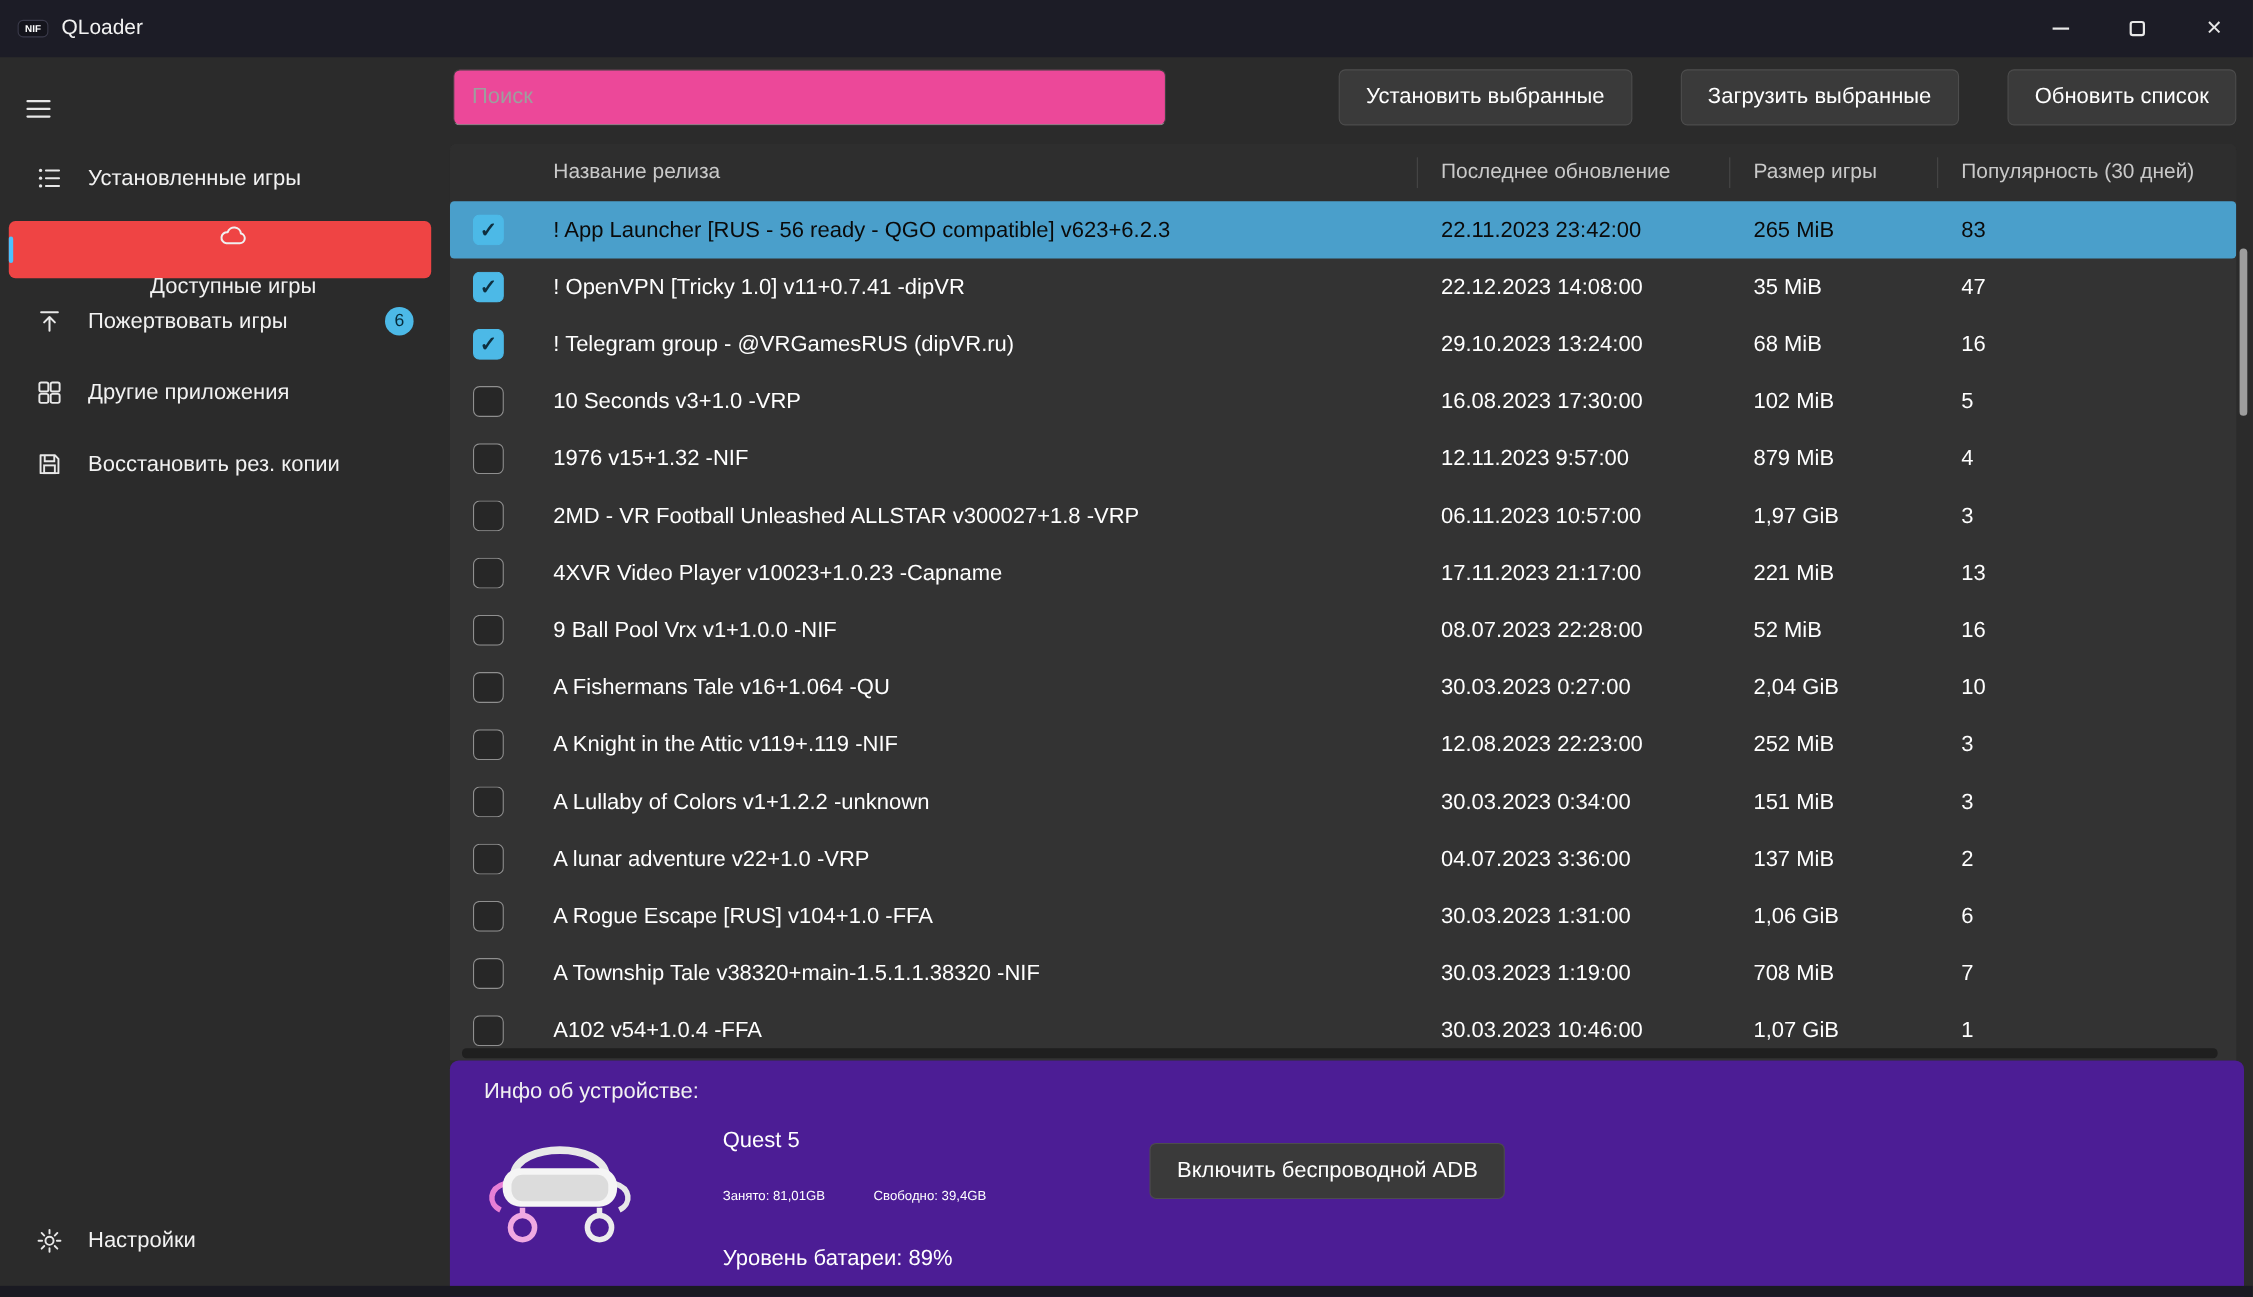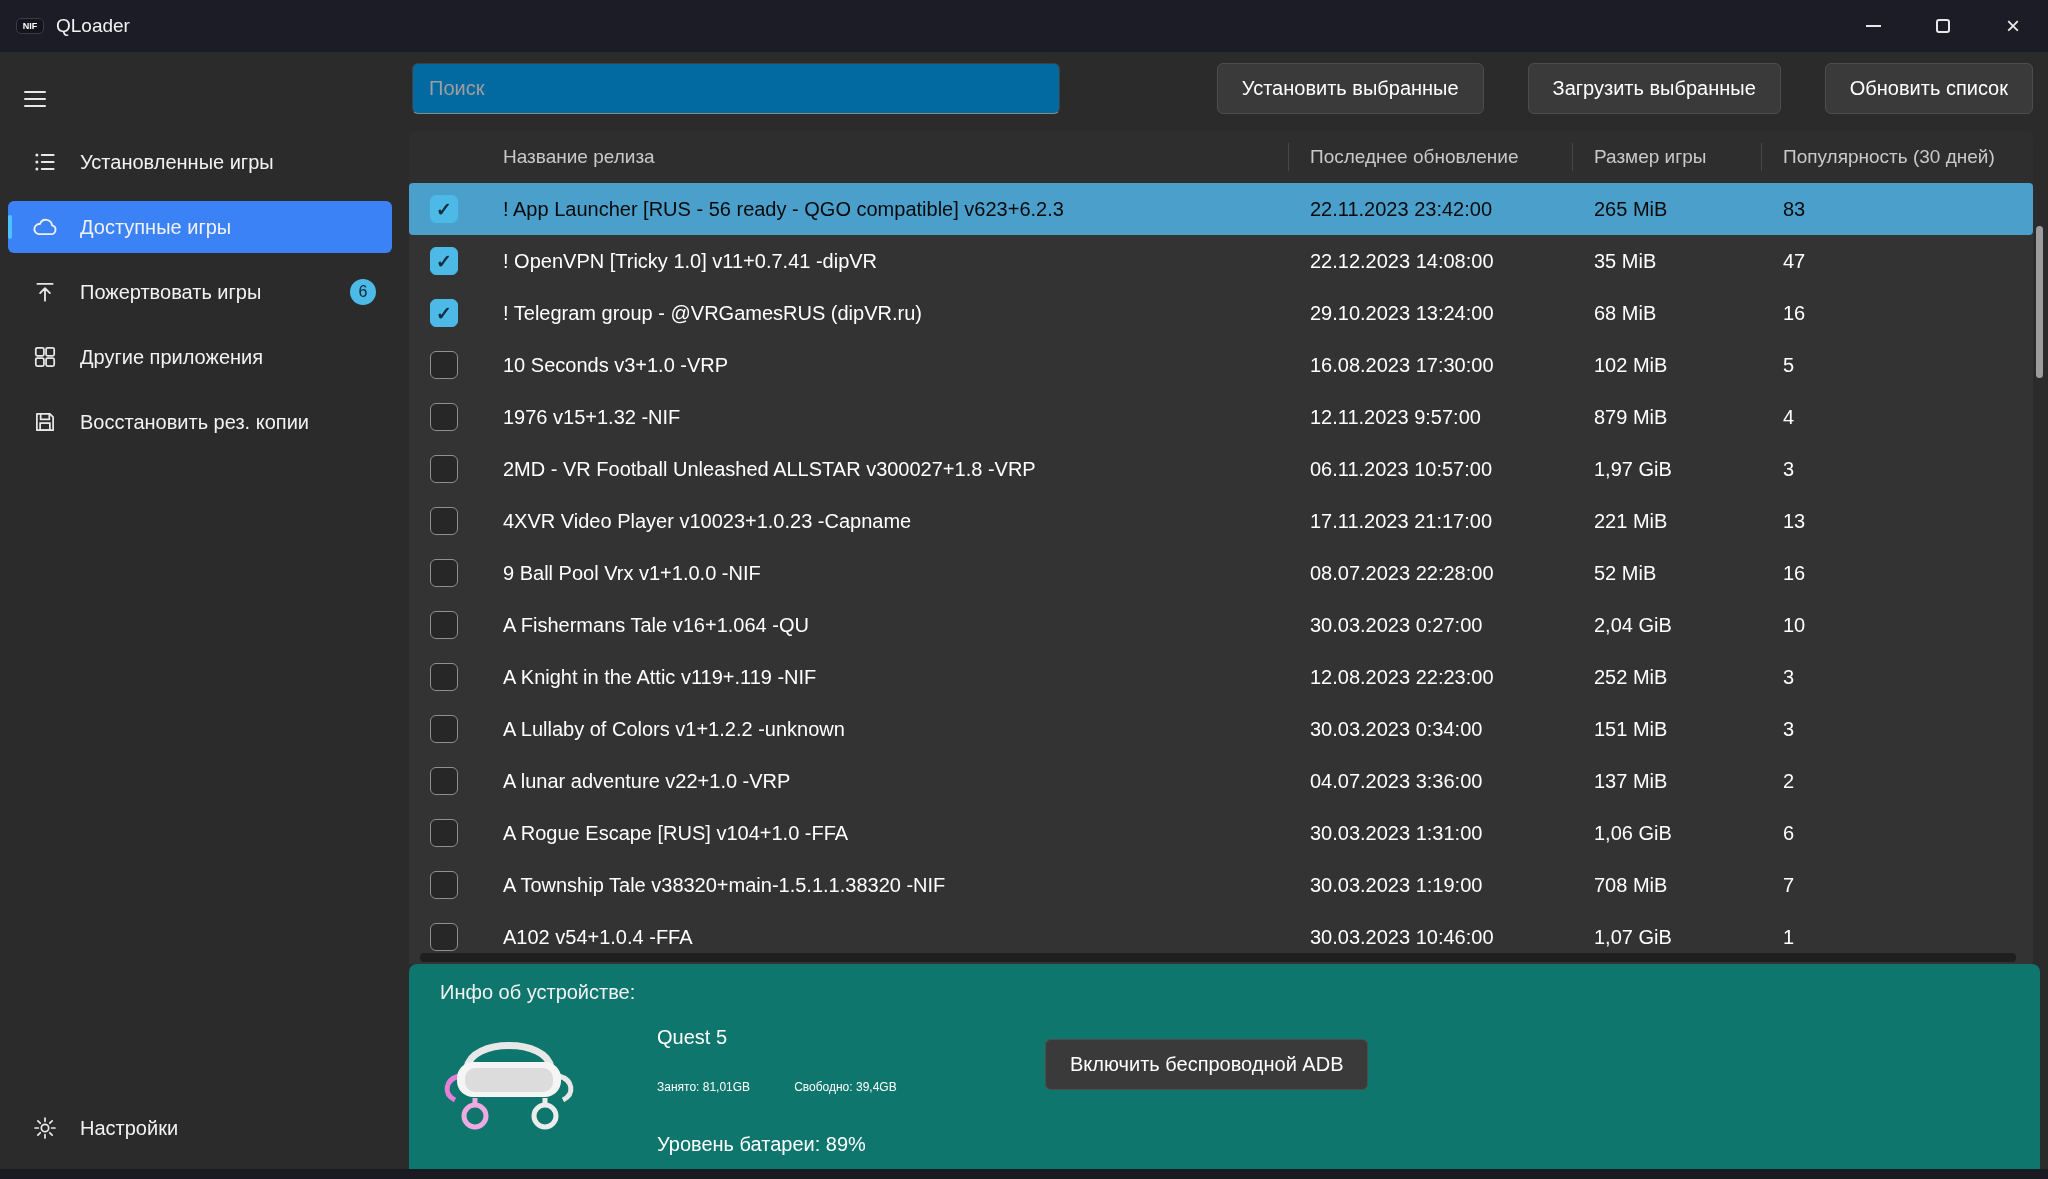--- a/index.html
+++ b/index.html
@@ -19,32 +19,32 @@
   .win-btn { width:70px; height:100%; display:flex; align-items:center; justify-content:center; color:#e8e8e8; font-size:24px; }
   .min-glyph { width:15px; height:0; border-top:2px solid #e8e8e8; display:block; }
   .max-glyph { width:14px; height:14px; border:2px solid #e8e8e8; border-radius:3px; display:block; }
 
   
   .sidebar { position:absolute; left:0; top:64px; width:400px; bottom:0; }
   .hamburger { position:absolute; left:24px; top:22px; width:26px; height:26px; display:flex; flex-direction:column; justify-content:center; gap:5px; }
   .hamburger i { display:block; width:22px; height:2px; background:#e8e8e8; border-radius:1px; }
   .nav { position:absolute; left:8px; right:8px; top:72px; }
   .nav-item { height:52px; display:flex; align-items:center; margin-bottom:13px; border-radius:6px; position:relative; padding-left:24px; gap:22px; }
-  .nav-item.selected { background:#3b82f6; }
+  .nav-item.selected { background:#ef4444;flex-direction:column; }
   .nav-item.selected::before { content:""; position:absolute; left:0; top:14px; bottom:14px; width:4px; border-radius:2px; background:#4cc2ff; }
   .nav-icon { width:26px; height:26px; display:flex; align-items:center; justify-content:center; flex:0 0 26px; }
   .nav-label { font-size:20px; color:#f2f2f2; white-space:nowrap; }
   .nav-badge { margin-left:auto; margin-right:16px; min-width:26px; height:26px; border-radius:13px; background:#4cb9e7; color:#062b3a;
     font-size:16px; display:flex; align-items:center; justify-content:center; }
   .settings-item { position:absolute; left:8px; right:8px; bottom:25px; height:52px; display:flex; align-items:center; padding-left:24px; gap:22px; border-radius:6px; }
 
   
   .main { position:absolute; left:400px; top:52px; right:0; bottom:0; }
 
-  .search-input { position:absolute; left:12px; top:11px; width:648px; height:51px; background:#0369a1;
+  .search-input { position:absolute; left:12px; top:11px; width:648px; height:51px; background:#ec4899;
     border:1px solid #404040; border-bottom:1px solid #8a8a8a; border-radius:6px;
     color:#fff; font-size:20px; padding:0 16px; font-family:inherit; outline:none; }
   .search-input::placeholder { color:#9e9e9e; }
 
   .toolbar-buttons { position:absolute; right:15px; top:11px; display:flex; gap:44px; }
   .btn { height:51px; background:#3a3a3a; border:1px solid #4d4d4d; border-radius:6px; color:#fff; font-size:20px;
     padding:0 24px; display:flex; align-items:center; font-family:inherit; white-space:nowrap; }
 
   
   .table-panel { position:absolute; left:9px; top:79px; width:1624px; height:833px; background:#333333; border-radius:6px 6px 0 0; overflow:hidden; }
@@ -62,21 +62,21 @@
   .checkbox .checkmark { display:none; font-size:19px; font-weight:bold; color:#0f2f3f; }
   .checkbox.checked { background:#4cb9e7; border-color:#4cb9e7; }
   .checkbox.checked .checkmark { display:block; }
 
   .h-scrollbar { position:absolute; left:11px; right:17px; bottom:1px; height:10px; }
   .h-thumb { height:9px; width:100%; background:#1f1f1f; border-radius:4px; }
   .v-scrollbar { position:absolute; right:5px; top:79px; width:7px; height:833px; }
   .v-thumb { position:absolute; top:95px; height:152px; width:7px; background:#9d9d9d; border-radius:4px; }
 
   
-  .device-panel { position:absolute; left:9px; right:8px; top:912px; bottom:0; background:#0f766e; border-radius:8px 8px 0 0; }
+  .device-panel { position:absolute; left:9px; right:8px; top:912px; bottom:0; background:#4c1d95; border-radius:8px 8px 0 0; }
   .device-title { position:absolute; left:31px; top:17px; font-size:20px; color:#f2f2f2; }
   .headset { position:absolute; left:18px; top:58px; }
   .device-name { position:absolute; left:248px; top:62px; font-size:20px; }
   .device-storage { position:absolute; left:248px; top:116px; font-size:12px; display:flex; gap:44px; }
   .device-battery { position:absolute; left:248px; top:169px; font-size:20px; }
   .adb-btn { position:absolute; left:636px; top:75px; }
 
   .bottom-strip { position:absolute; left:0; right:0; bottom:0; height:10px; background:#1a1a22; }
 </style>
 </head>

